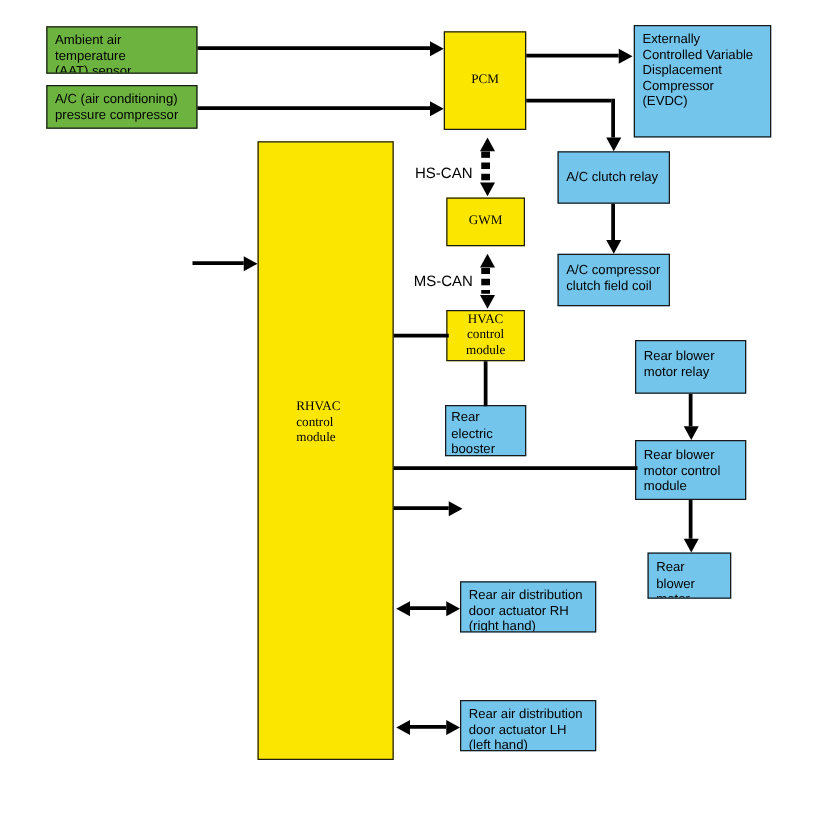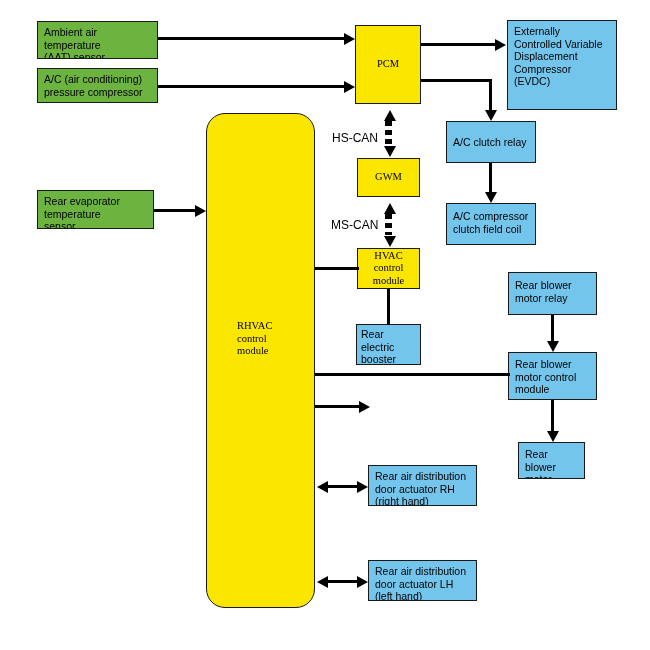--- a/index.html
+++ b/index.html
@@ -114,33 +114,30 @@
 <body>
 
 <div id="canvas">
 
   <div class="node green topleft" style="left:37px; top:21px; width:121px; height:38px;">Ambient air temperature
 (AAT) sensor</div>
 
   <div class="node green topleft" style="left:37px; top:68px; width:121px; height:35px;">A/C (air conditioning)
 pressure compressor</div>
 
-  <div class="node green topleft" style="left:37px; top:190px; width:117px; height:39px;">Rear evaporator
-temperature
-sensor</div>
 
   <div class="node yellow center" style="left:355px; top:25px; width:66px; height:79px;">PCM</div>
 
   <div class="node yellow center" style="left:357px; top:158px; width:63px; height:39px;">GWM</div>
 
   <div class="node yellow center" style="left:357px; top:248px; width:63px; height:41px;">HVAC
 control
 module</div>
 
-  <div class="node yellow topleft" style="left:206px; top:113px; width:109px; height:495px; padding:0;border-radius:19px;">
+  <div class="node yellow topleft" style="left:206px; top:113px; width:109px; height:495px; padding:0;">
     <span style="position:absolute; left:30px; top:206px; white-space:pre-line;">RHVAC
 control
 module</span>
   </div>
 
   <div class="node blue topleft" style="left:507px; top:20px; width:110px; height:90px;">Externally
 Controlled Variable
 Displacement
 Compressor
 (EVDC)</div>

